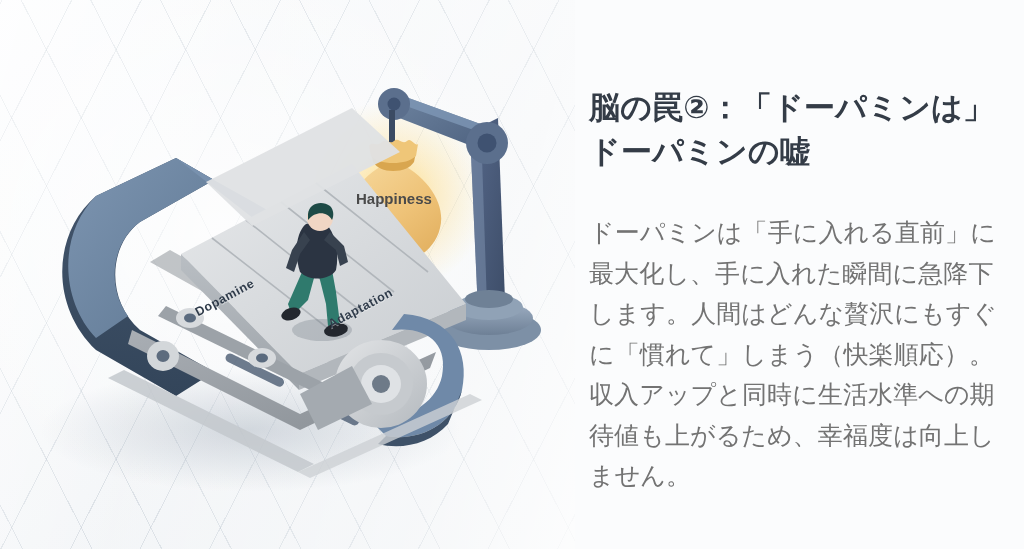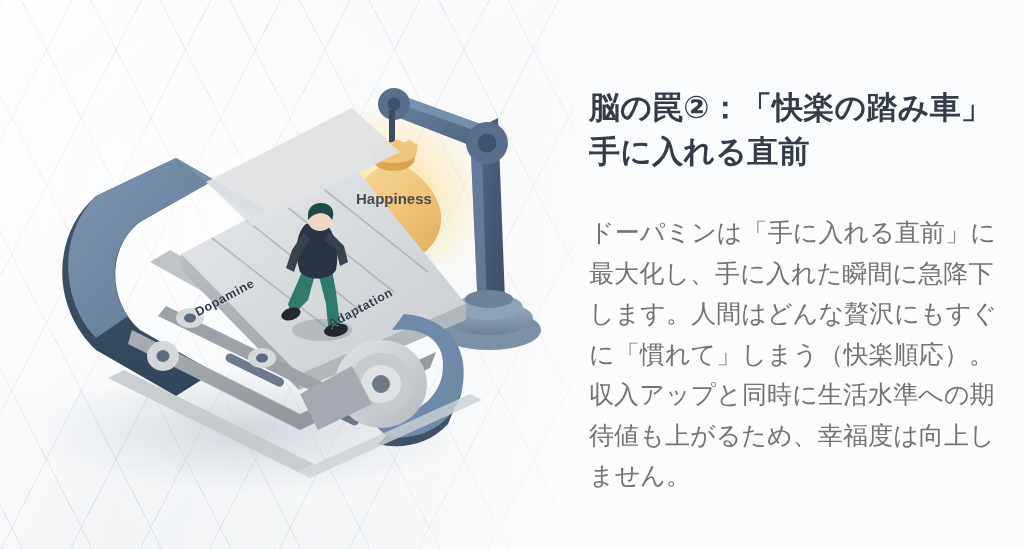--- a/index.html
+++ b/index.html
@@ -254,17 +254,17 @@
         <path d="M308 214 C309 203 322 200 330 206 C334 210 334 216 332 220 C328 212 316 210 308 220 Z" fill="#1d4a46"></path>
       </g>
     </svg>
 
     <div class="belt-label" id="lbl-dopamine">Dopamine</div>
     <div class="belt-label" id="lbl-adaptation">Adaptation</div>
     <div class="bag-label">Happiness</div>
   </div>
 
   <div class="text-panel">
-    <h1 class="headline">脳の罠②：「快楽の踏み車」手に入れる直前</h1>
+    <h1 class="headline">脳の罠②：「ドーパミンは」ドーパミンの嘘</h1>
     <p class="bodycopy">ドーパミンは「手に入れる直前」に最大化し、手に入れた瞬間に急降下します。人間はどんな贅沢にもすぐに「慣れて」しまう（快楽順応）。収入アップと同時に生活水準への期待値も上がるため、幸福度は向上しません。</p>
   </div>
 
 </div>
 
 </body></html>

